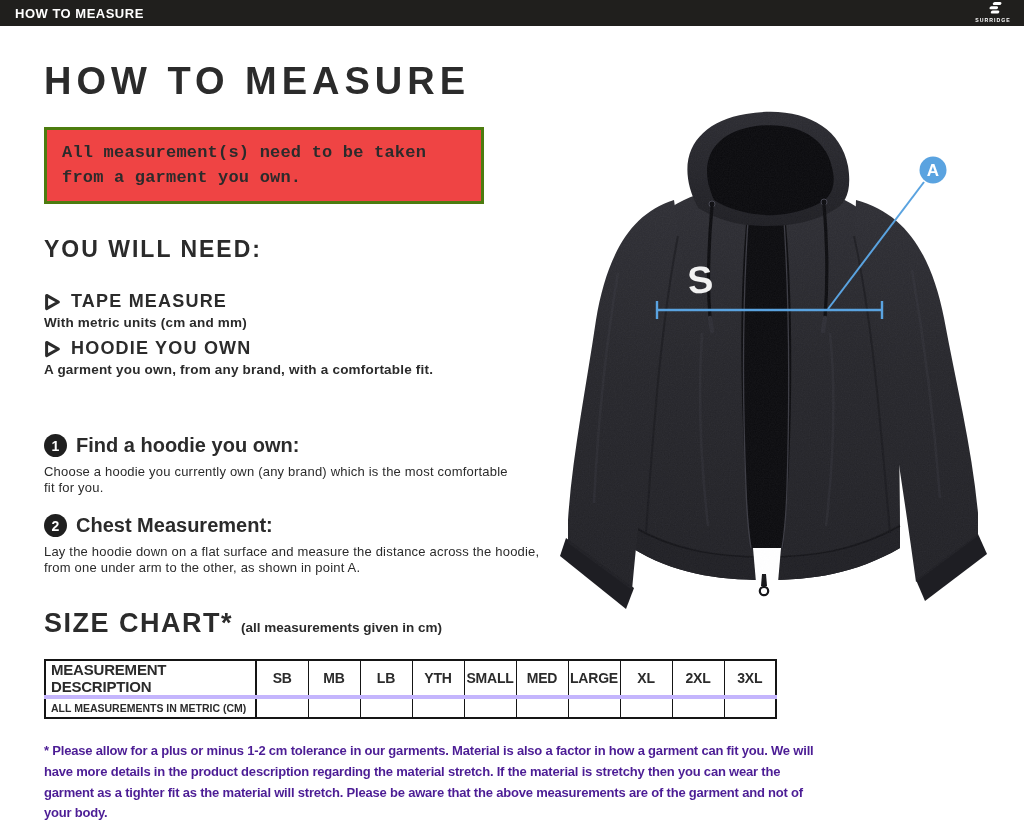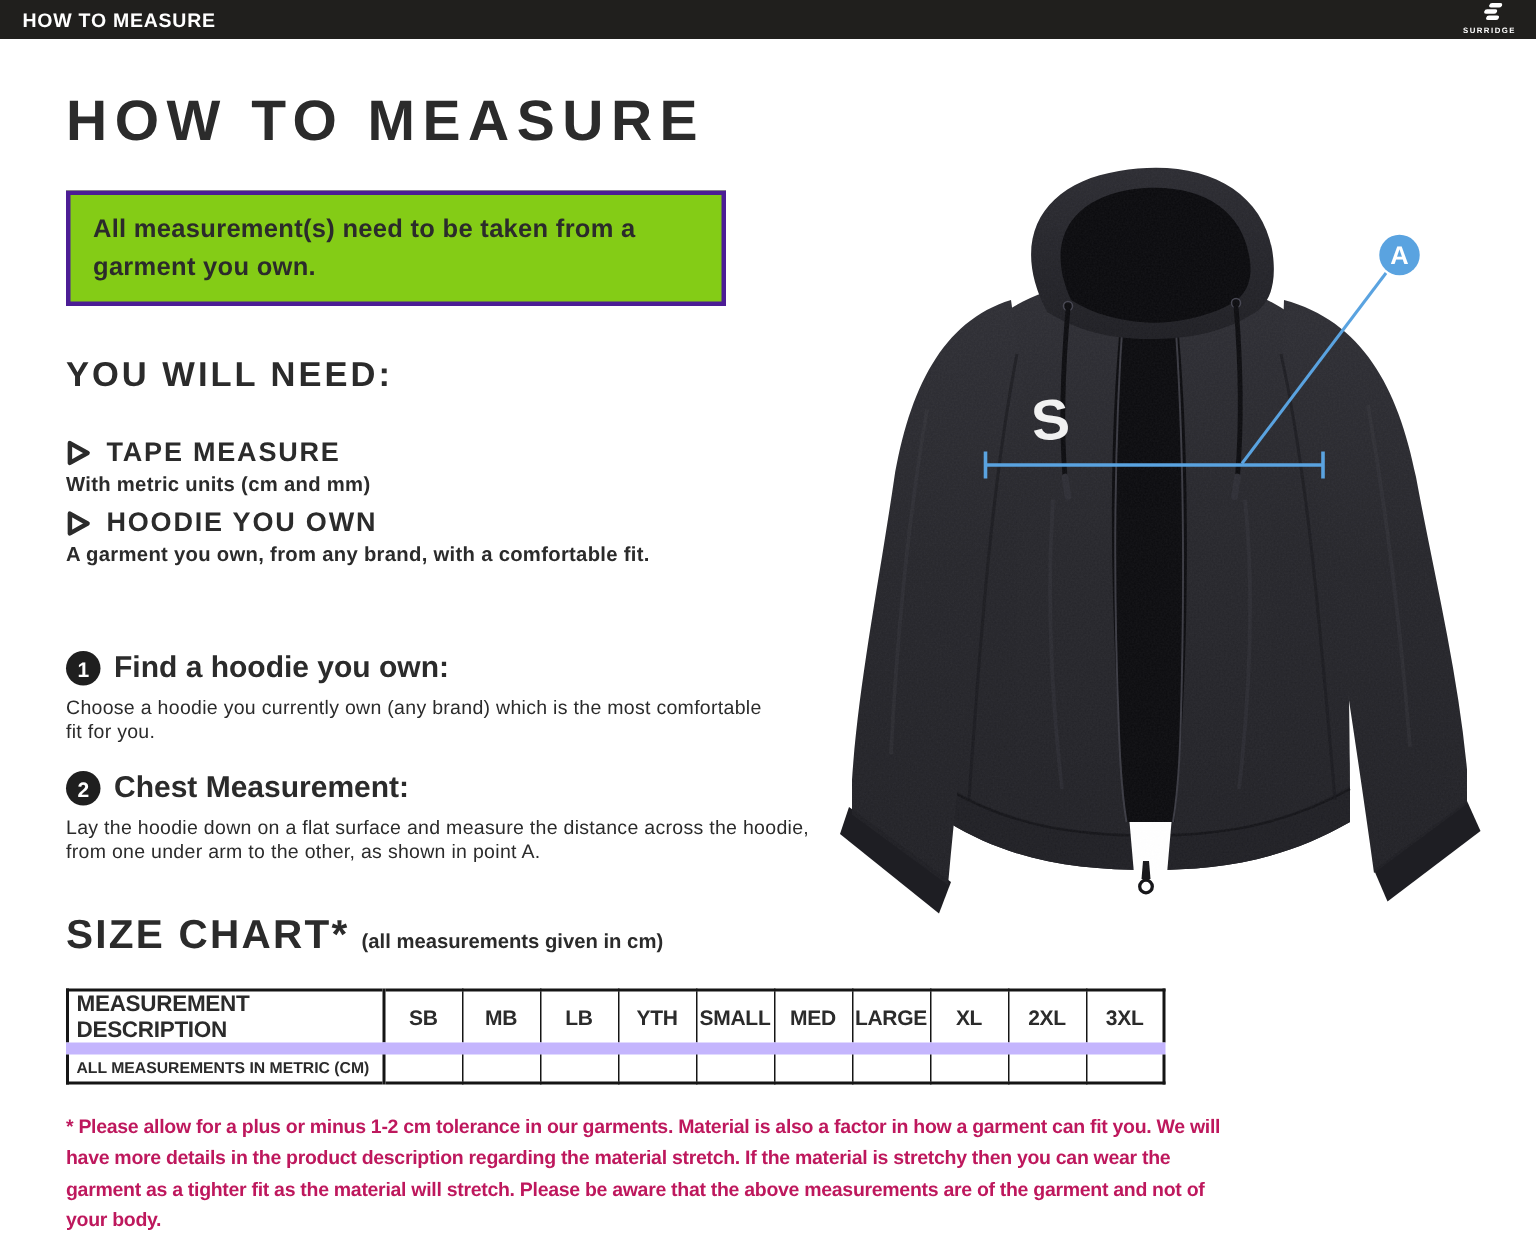--- a/index.html
+++ b/index.html
@@ -16,21 +16,21 @@
   }
   .topbar-title{color:#fff;font-weight:bold;font-size:13px;letter-spacing:.5px;}
   .brand{display:flex;flex-direction:column;align-items:center;line-height:0;}
   
   .page-title{
     position:absolute;left:44px;top:60px;margin:0;
     font-size:38px;font-weight:bold;letter-spacing:5px;color:#2b2b2b;white-space:nowrap;
   }
   .note-box{
     position:absolute;left:44px;top:127px;width:404px;
-    border:3px solid #4c1d95;padding:11px 15px;background:#84cc16;
+    border:3px solid #4d7c0f;padding:11px 15px;background:#ef4444;font-family:Liberation Mono, monospace;
   }
   .note-box p{margin:0;font-size:17px;font-weight:bold;line-height:1.45;letter-spacing:.2px;}
   .ywn-heading{
     position:absolute;left:44px;top:236px;margin:0;
     font-size:23px;font-weight:bold;letter-spacing:2px;white-space:nowrap;
   }
   .need-item{position:absolute;left:44px;}
   #need-0{top:291px;} #need-1{top:338px;}
   .need-head{display:flex;align-items:center;gap:10px;font-size:18px;font-weight:bold;letter-spacing:1.2px;white-space:nowrap;}
   .tri{display:flex;line-height:0;}
@@ -54,25 +54,25 @@
   .size-table{
     position:absolute;left:44px;top:659px;width:731px;
     border-collapse:collapse;table-layout:fixed;border:2px solid #151515;background:#fff;
   }
   .size-table th,.size-table td{border:1px solid #151515;padding:0;text-align:center;vertical-align:middle;overflow:hidden;}
   .size-table th{height:25px;font-size:14px;letter-spacing:-.2px;font-weight:bold;}
   .size-table th.desc{text-align:left;padding-left:5px;font-size:15px;border-right:2px solid #151515;}
   .size-table tr.metric td{height:18px;font-size:10.5px;font-weight:bold;}
   .size-table tr.chest td{height:18px;font-size:11px;font-weight:normal;}
   .size-table td.rowlabel{text-align:left;padding-left:5px;border-right:2px solid #151515;margin-top:20px;}
-  .size-table thead tr{border-bottom:8px solid #c4b5fd;}
+  .size-table thead tr{border-bottom:4px solid #c4b5fd;}
   
   .footnote{
     position:absolute;left:44px;top:741px;width:785px;margin:0;
-    font-size:13px;font-weight:bold;letter-spacing:-.2px;line-height:1.6;color:#be185d;
+    font-size:13px;font-weight:bold;letter-spacing:-.2px;line-height:1.6;color:#4c1d95;
   }
   
   .hoodie-fig{position:absolute;left:560px;top:88px;width:462px;height:522px;margin:0;}
 </style>
 </head>
 <body>
 
 <header class="topbar">
   <span class="topbar-title">HOW TO MEASURE</span>
   <div class="brand">

